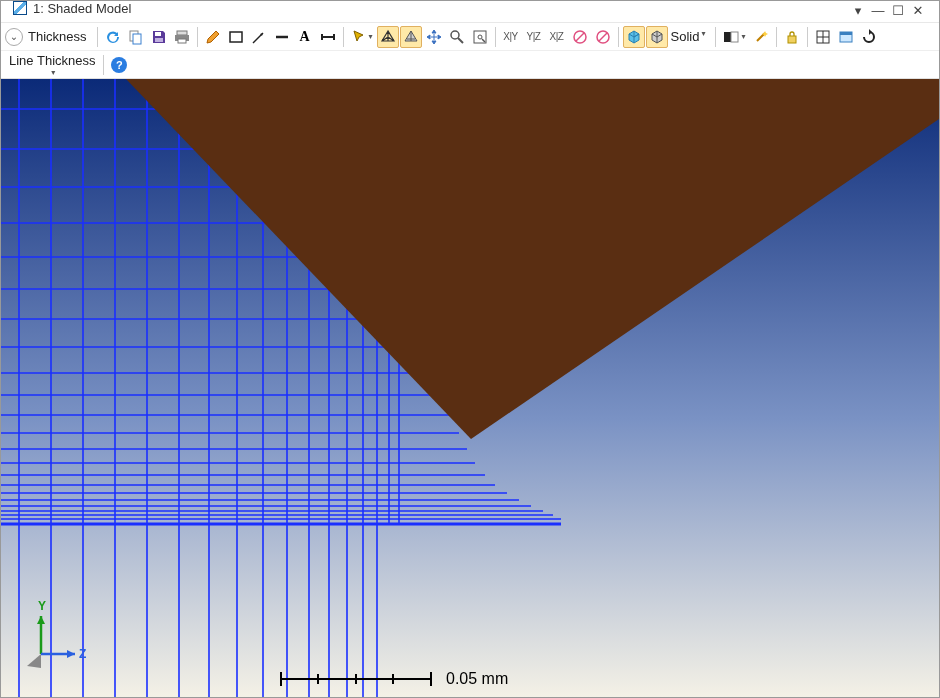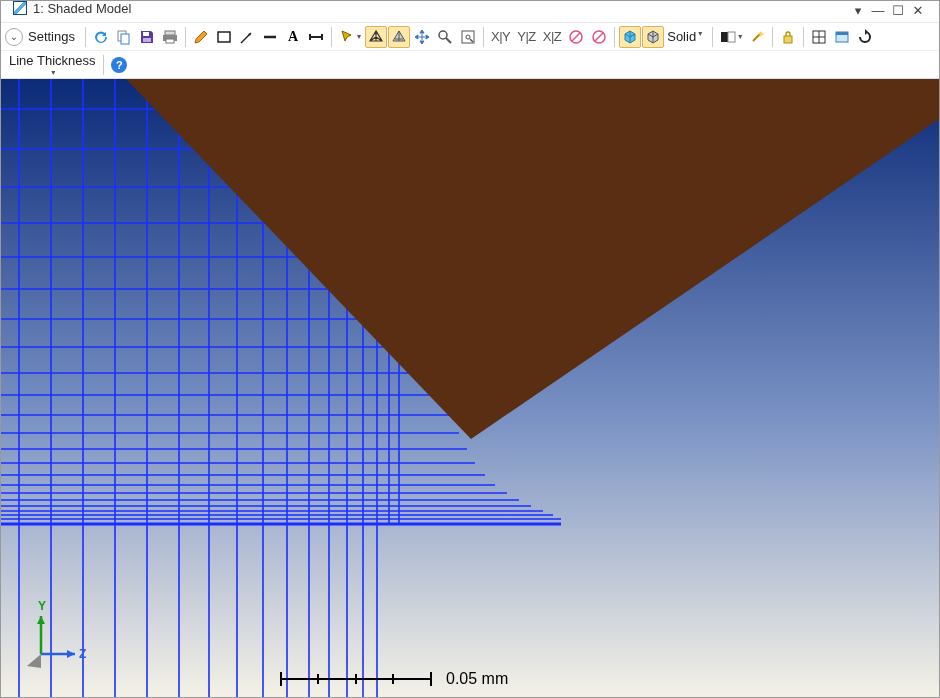--- a/index.html
+++ b/index.html
@@ -52,21 +52,21 @@
   }
   .tbtn.toggled { background: #ffe9a8; border-color: #e0b060; }
   .tbtn svg { width: 16px; height: 16px; display: block; }
   .expand-btn {
     width: 18px; height: 18px; border:1px solid #aaa; border-radius:50%;
     display:flex;align-items:center;justify-content:center;font-size:10px;color:#555;margin-right:2px;
   }
   .settings-label { padding: 0 6px 0 2px; color:#222; font-size:13px;}
   .sep { width:1px; height:20px; background:#ccc; margin:0 3px; }
   .dropdown-arrow { font-size:8px; color:#555; margin-left:2px; }
-  .axis-txt { font-size:13px; color:#555; font-weight:500; letter-spacing:-0.5px;}
+  .axis-txt { font-size:10px; color:#555; font-weight:500; letter-spacing:-0.5px;}
   .viewport {
     position: relative;
     width: 100%;
     height: calc(100% - 22px - 28px - 28px);
     overflow: hidden;
   }
   .viewport svg { width:100%; height:100%; display:block; }
   .help-icon {
     width:16px;height:16px;border-radius:50%;background:#2a7de1;color:#fff;
     display:flex;align-items:center;justify-content:center;font-size:11px;font-weight:bold;
@@ -80,21 +80,21 @@
   <div class="title-icon"></div>
   <div class="title-text">1: Shaded Model</div>
   <div class="win-btn">▾</div>
   <div class="win-btn">—</div>
   <div class="win-btn">☐</div>
   <div class="win-btn">✕</div>
 </div>
 
 <div class="toolbar" style="height:28px;">
   <div class="expand-btn">⌄</div>
-  <span class="settings-label">Settings</span>
+  <span class="settings-label">Thickness</span>
   <div class="sep"></div>
 
   <div class="tbtn">
     <svg viewBox="0 0 16 16">
         <path d="M2 8a6 6 0 0 1 10-4l1-1v4h-4l1.5-1.5A4 4 0 1 0 12 8h2a6 6 0 1 1-12 0z" fill="#2a90e0"></path>
       </svg>
   </div>
   <div class="tbtn">
     <svg viewBox="0 0 16 16">
         <rect x="2" y="2" width="8" height="10" fill="#fff" stroke="#888"></rect>

